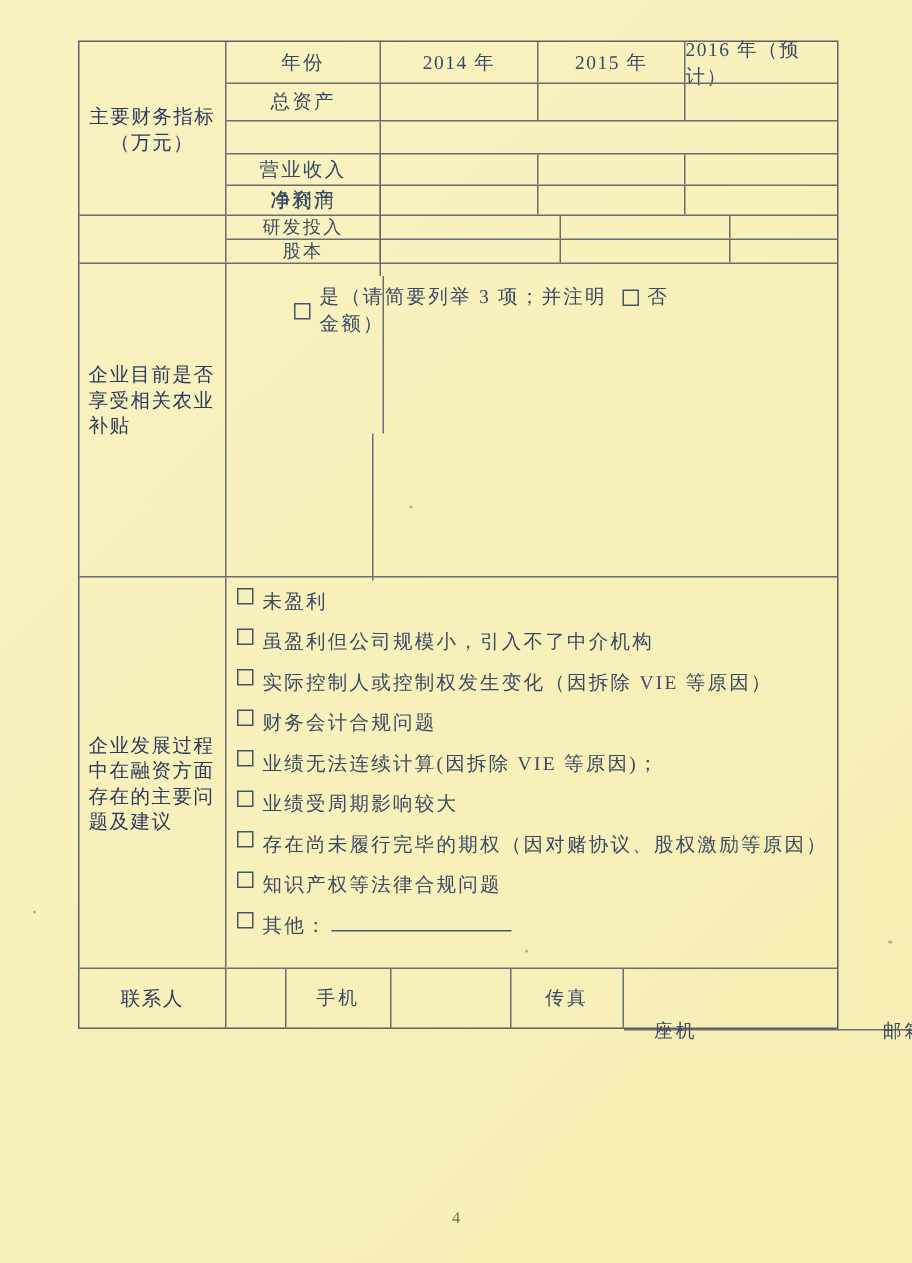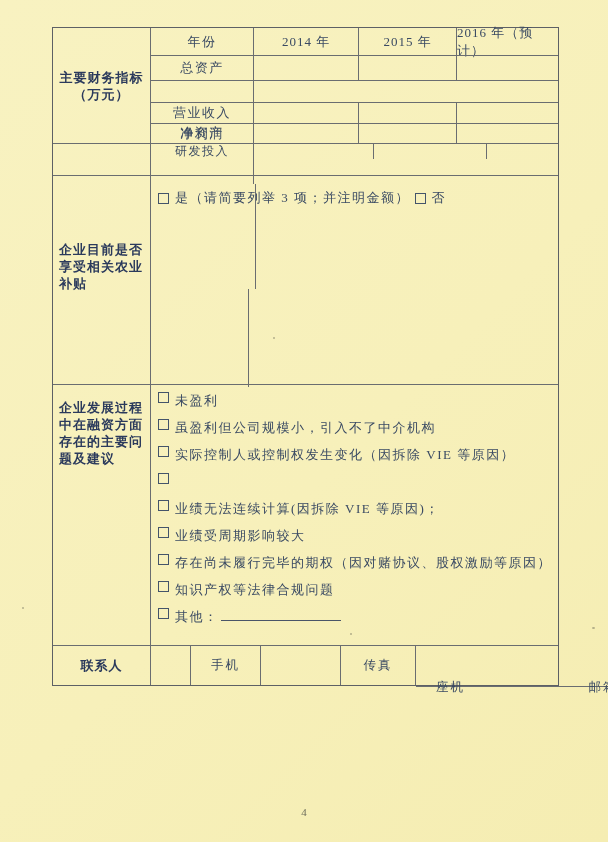--- a/index.html
+++ b/index.html
@@ -22,21 +22,21 @@
   }
   .sec { display: flex; width: 100%; }
   .sec + .sec { border-top: 1px solid #6a6d70; }
 
   .col-label {
     width: 98px; flex: 0 0 98px;
     border-right: 1px solid #6a6d70;
     display: flex; flex-direction: column;
   }
   .bold-label {
-    font-weight: bold; color: #2b3a5c;
+    font-weight: normal; color: #2b3a5c;
     font-size: 13px; line-height: 17px; letter-spacing: 1px;
   }
 
   
   .sec-fin { height: 147px; }
   .fin-label-cell { height: 115px; display: flex; flex-direction: column; justify-content: center; align-items: center; text-align: center; }
   .fin-label-empty { flex: 1; border-top: 1px solid #6a6d70; }
   .fin-rows { flex: 1; display: flex; flex-direction: column; }
   .fin-row { display: flex; width: 100%; }
   .fin-row + .fin-row { border-top: 1px solid #6a6d70; }
@@ -58,26 +58,26 @@
     display: inline-block; width: 11px; height: 11px;
     border: 1px solid #44546a; margin-right: 6px;
     vertical-align: -1px; flex: 0 0 11px;
   }
 
   
   .sec-sub { height: 209px; }
   .sub-label { justify-content: center; padding: 0 5px 28px 6px; }
   .sub-label div { text-align: left; }
   .sub-content { flex: 1; padding: 13px 0 0 7px; display: flex; align-items: flex-start; }
-  .opt { font-size: 13px; letter-spacing: 1.5px; display: flex; align-items: center; }
+  .opt { font-size: 13px; letter-spacing: 1.5px; display: flex; align-items: center; margin-left: 38px; }
   .opt-no { margin-left: auto; margin-right: 112px; }
 
   
   .sec-prob { height: 261px; }
-  .prob-label { justify-content: flex-start; padding: 14px 4px 0 6px; }
+  .prob-label { justify-content: center; padding: 14px 4px 0 6px; }
   .prob-content { flex: 1; padding: 7px 4px 0 7px; }
   .prob-item { height: 27px; display: flex; align-items: flex-start;
                font-size: 13px; letter-spacing: 1.5px; white-space: nowrap; }
   .blank-line { display: inline-block; width: 120px; height: 13px;
                 border-bottom: 1px solid #4a5568; margin-left: 2px; }
 
   
   .sec-contact { height: 40px; }
   .contact-name-cell { width: 98px; flex: 0 0 98px; border-right: 1px solid #6a6d70;
                        display: flex; align-items: center; justify-content: center; }
@@ -150,20 +150,26 @@
           <div class="dc"></div>
           <div class="dc dc2"></div>
           <div class="dc dc3"></div>
         </div>
         <div class="fin-row r5">
           <div class="rh">研发投入</div>
           <div class="dc"></div>
           <div class="dc dc2"></div>
           <div class="dc dc3"></div>
         </div>
+        <div class="fin-row r6">
+          <div class="rh">股本</div>
+          <div class="dc"></div>
+          <div class="dc dc2"></div>
+          <div class="dc dc3"></div>
+        </div>
       </div>
     </div>
 
     <div class="sec sec-sub">
       <div class="col-label sub-label bold-label">
         <div>企业目前是否</div>
         <div>享受相关农业</div>
         <div>补贴</div>
       </div>
       <div class="sub-content">
@@ -193,20 +199,21 @@
         <div class="prob-item">
             <span class="cb"></span>
             <span>虽盈利但公司规模小，引入不了中介机构</span>
           </div>
         <div class="prob-item">
             <span class="cb"></span>
             <span>实际控制人或控制权发生变化（因拆除 VIE 等原因）</span>
           </div>
         <div class="prob-item">
             <span class="cb"></span>
+            <span>财务会计合规问题</span>
           </div>
         <div class="prob-item">
             <span class="cb"></span>
             <span>业绩无法连续计算(因拆除 VIE 等原因)；</span>
           </div>
         <div class="prob-item">
             <span class="cb"></span>
             <span>业绩受周期影响较大</span>
           </div>
         <div class="prob-item">

